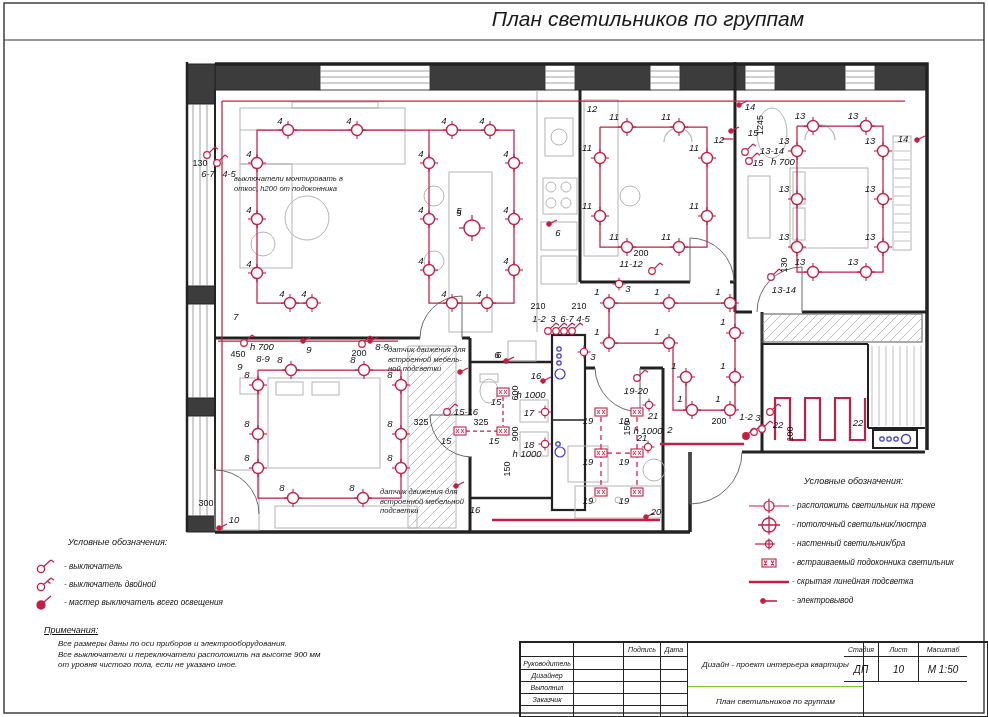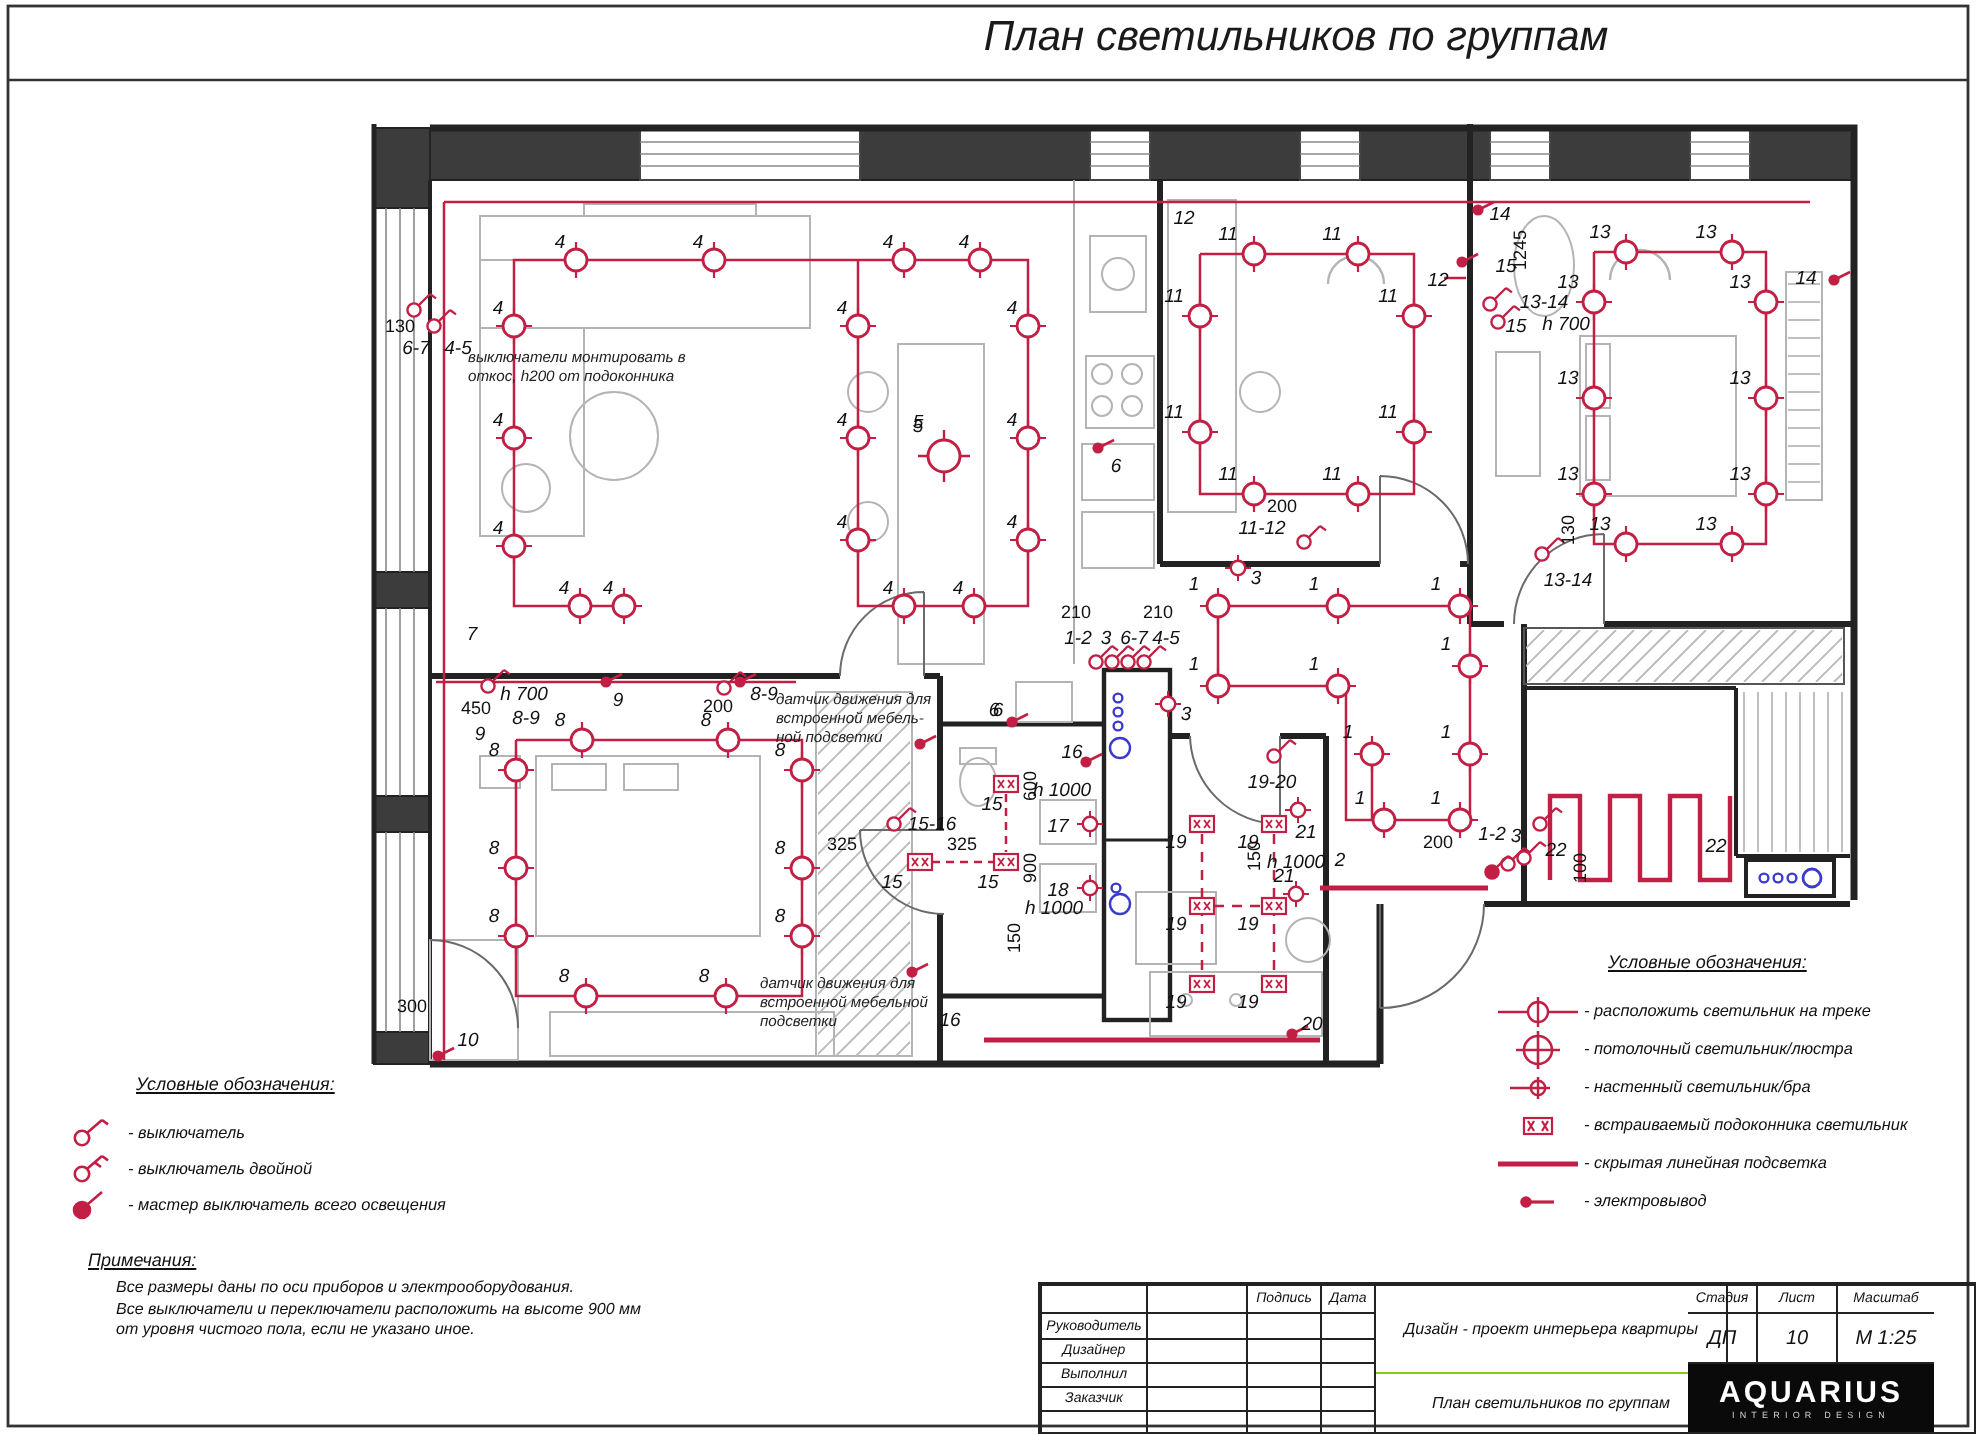--- a/index.html
+++ b/index.html
@@ -8,21 +8,21 @@
   #plan{position:absolute;left:0;top:0}
   .sheet-title{position:absolute;left:308px;top:7px;width:680px;text-align:center;
                font:italic 21px "Liberation Sans",sans-serif;color:#1a1a1a}
   
   .tg{font:italic 9.5px "Liberation Sans",sans-serif;fill:#111}
   .td{font:9px "Liberation Sans",sans-serif;fill:#111}
   .tn{font:italic 7.6px "Liberation Sans",sans-serif;fill:#222}
   
   .legL{position:absolute;left:30px;top:537px;width:280px}
   .legR{position:absolute;left:746px;top:476px;width:240px}
-  .leg-title{font:italic 9px "Liberation Sans",sans-serif;text-decoration:underline;margin-bottom:10px}
+  .leg-title{font:italic 9px "Liberation Sans",sans-serif;margin-bottom:10px}
   .legL .leg-title{margin-left:38px}
   .legR .leg-title{margin-left:58px}
   .leg-row{display:flex;align-items:center;height:18px}
   .legR .leg-row{height:19px}
   .leg-icon{width:46px;display:flex;justify-content:center;flex:none}
   .legL .leg-icon{width:34px}
   .leg-text{font:italic 8.2px "Liberation Sans",sans-serif;white-space:nowrap}
   .notesB{position:absolute;left:30px;top:625px;width:330px}
   .notes-title{font:italic 9px "Liberation Sans",sans-serif;text-decoration:underline;margin-left:14px;margin-bottom:4px}
   .notes-line{font:italic 8px "Liberation Sans",sans-serif;line-height:10.5px;margin-left:28px}
@@ -870,21 +870,17 @@
       <div class="tb-proj">Дизайн - проект интерьера квартиры</div>
       <div class="tb-sheetname">План светильников по группам</div>
     </div>
     <div class="tb-right">
       <div class="tb-rhead">
         <div class="tb-cell">Стадия</div>
         <div class="tb-cell">Лист</div>
         <div class="tb-cell">Масштаб</div>
         <div class="tb-cell tb-val">ДП</div>
         <div class="tb-cell tb-val">10</div>
-        <div class="tb-cell tb-val">М 1:25</div>
-      </div>
-      <div class="tb-logo">
-        <div class="logo-main">AQUARIUS</div>
-        <div class="logo-sub">INTERIOR DESIGN</div>
+        <div class="tb-cell tb-val">М 1:50</div>
       </div>
     </div>
   </div>
 </div>
 
 </body></html>

